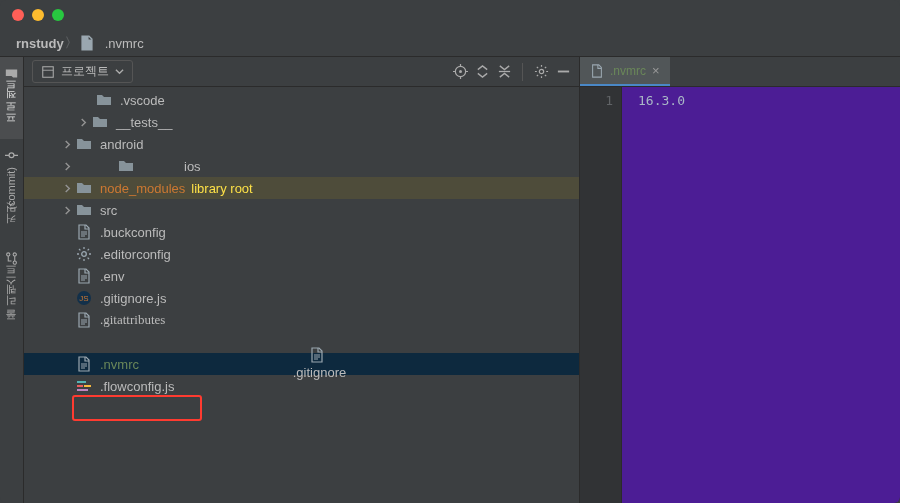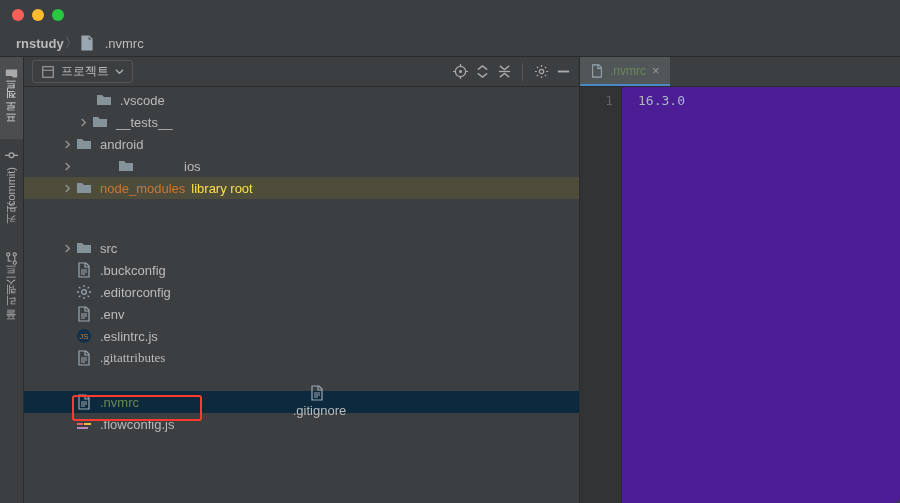--- a/index.html
+++ b/index.html
@@ -343,21 +343,21 @@
             </svg>
           </span>
           <span class="node-icon">
             <svg width="16" height="16" viewBox="0 0 16 16">
               <path class="folder-svg" d="M1 3h5l2 2h7v8H1z"></path>
             </svg>
           </span>
           <span class="label orange">node_modules</span>
           <span class="label muted">library root</span>
         </div>
-        <div class="tree-row" style="padding-left: 36px; margin-top: 38px;">
+        <div class="tree-row" style="padding-left: 36px;">
           <span class="chevron">
             <svg width="9" height="9" viewBox="0 0 10 10">
               <path d="M3 1l4 4-4 4" fill="none" stroke="#919191" stroke-width="1.6"></path>
             </svg>
           </span>
           <span class="node-icon">
             <svg width="16" height="16" viewBox="0 0 16 16">
               <path class="folder-svg" d="M1 3h5l2 2h7v8H1z"></path>
             </svg>
           </span>
@@ -400,21 +400,21 @@
           <span class="label ">.env</span>
         </div>
         <div class="tree-row" style="padding-left: 36px;">
           <span class="chevron hidden"></span>
           <span class="node-icon">
             <svg width="16" height="16" viewBox="0 0 16 16">
               <circle cx="8" cy="8" r="7" fill="#12304a"></circle>
               <text x="8" y="11" font-size="8" fill="#cc7832" text-anchor="middle" font-family="sans-serif">JS</text>
             </svg>
           </span>
-          <span class="label ">.eslintrc.js</span>
+          <span class="label ">.gitignore.js</span>
         </div>
         <div class="tree-row" style="padding-left: 36px; font-family: Liberation Serif, serif;">
           <span class="chevron hidden"></span>
           <span class="node-icon">
             <svg width="16" height="16" viewBox="0 0 16 16">
               <path d="M3 1h7l3 3v11H3z" fill="none" stroke="#9aa7b0" stroke-width="1.2"></path>
               <path d="M9 1v4h4" fill="none" stroke="#9aa7b0" stroke-width="1.2"></path>
               <line x1="5" y1="8" x2="11" y2="8" stroke="#9aa7b0"></line>
               <line x1="5" y1="10" x2="11" y2="10" stroke="#9aa7b0"></line>
               <line x1="5" y1="12" x2="9" y2="12" stroke="#9aa7b0"></line>

